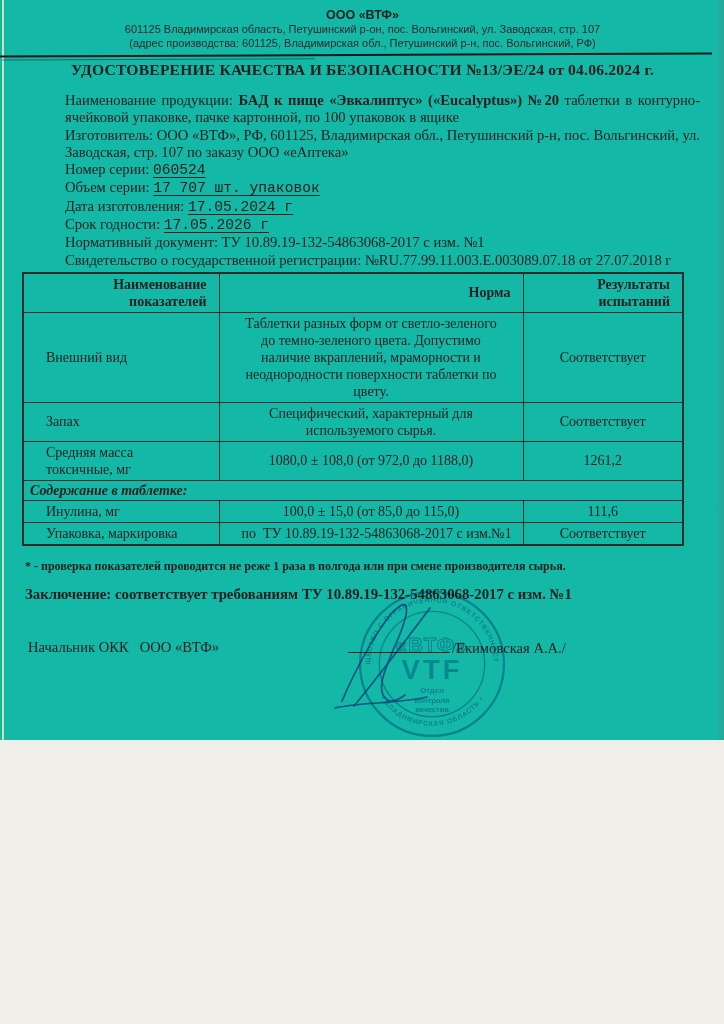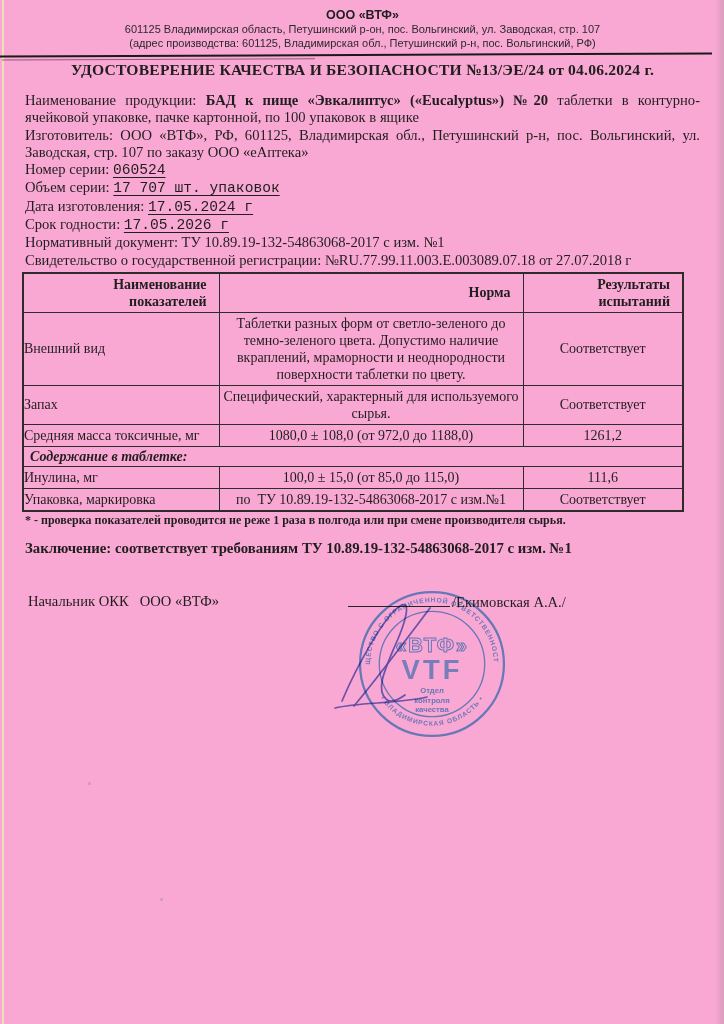--- a/index.html
+++ b/index.html
@@ -1,56 +1,56 @@
 <!DOCTYPE html>
 <html><head>
 <meta charset="utf-8">
 <style>
   html,body { margin:0; padding:0; background:#efeee9; }
   .page {
-    position:relative; width:724px; height:1024px; margin:0 auto;
-    background:#f9a8d4; overflow:hidden;
+    position:relative; width:724px; height:740px; margin:0 auto;
+    background:#14b8a6; overflow:hidden;
     font-family:"Liberation Serif","DejaVu Serif",serif;
     color:#201e1e;
   }
   .edge-left { position:absolute; left:2px; top:0; width:2px; height:100%; background:#efe8b4; opacity:.85; }
   .edge-right { position:absolute; right:0; top:0; width:9px; height:100%;
     background:linear-gradient(to right, rgba(0,0,0,0), rgba(110,110,105,.22)); }
   .speck { position:absolute; width:3px; height:3px; border-radius:50%; background:#8e8e86; opacity:.45; }
 
   .doc { position:relative; padding:8px 24px 0 25px; }
 
   .hdr { text-align:center; font-family:"Liberation Sans","DejaVu Sans",sans-serif; }
   .company { font-size:12.5px; font-weight:bold; line-height:14px; }
   .addr { font-size:11px; line-height:12.5px; margin-top:1px; color:#2b2a2a; }
 
   .rule { position:relative; margin:5px -12px 0 -25px; border-top:2.2px solid #1b1a1a; transform:rotate(-0.25deg); }
   .rule::after { content:""; position:absolute; left:2px; top:2px; width:44%; border-top:1px solid rgba(27,26,26,.5); }
 
   .title { margin-top:4px; text-align:center; font-weight:bold; font-size:15.6px; line-height:20px; letter-spacing:.2px; }
 
   .details { margin-top:12px; font-size:14.6px; }
-  .tline { line-height:17.3px; white-space:pre-wrap; }
+  .tline { line-height:17.3px; white-space:pre-wrap;margin-left:40px; }
   .tline.j { text-align:justify; text-align-last:justify; }
   .b { font-weight:bold; }
   .u { text-decoration:underline; text-underline-offset:2.5px;font-family:Liberation Mono, monospace; }
 
   table.tbl {
     width:660px; margin:3px 0 0 -3px; border-collapse:collapse;
     border:2px solid #2d2b2b; font-size:14px; table-layout:fixed;
   }
-  .tbl th, .tbl td { border:1px solid #2d2b2b; line-height:17px; padding:2px 0; vertical-align:middle; }
+  .tbl th, .tbl td { border:1px solid #2d2b2b; line-height:17px; padding:2px 22px; vertical-align:middle; }
   .tbl th { font-weight:bold; text-align:right; padding:2px 12px; }
   .tbl col.c1 { width:196px; } .tbl col.c2 { width:304px; } .tbl col.c3 { width:160px; }
   td.name { text-align:left; white-space:pre-line; }
   td.norm, td.result { text-align:center; }
   td.norm.nw { white-space:nowrap; }
   tr.span-row td { font-weight:bold; font-style:italic; text-align:left; padding:1px 6px;margin-left:20px; }
 
-  .footnote { margin-top:1px; font-size:12px; font-weight:bold; line-height:14px; }
+  .footnote { margin-top:13px; font-size:12px; font-weight:bold; line-height:14px; }
 
   .storage { margin-top:16px; font-size:14.6px; }
   .storage .tline { line-height:20.5px; }
 
   .conclusion { margin-top:12px; font-size:14.8px; font-weight:bold; line-height:19px; }
 
   .sig-row { position:relative; margin-top:35px; height:40px; font-size:14.6px; }
   .sig-pos { position:absolute; left:3px; top:0; }
   .sig-right { position:absolute; left:323px; top:0; white-space:nowrap; }
   .sig-line { display:inline-block; width:102px; height:13px; border-bottom:1.6px solid #262525; }

